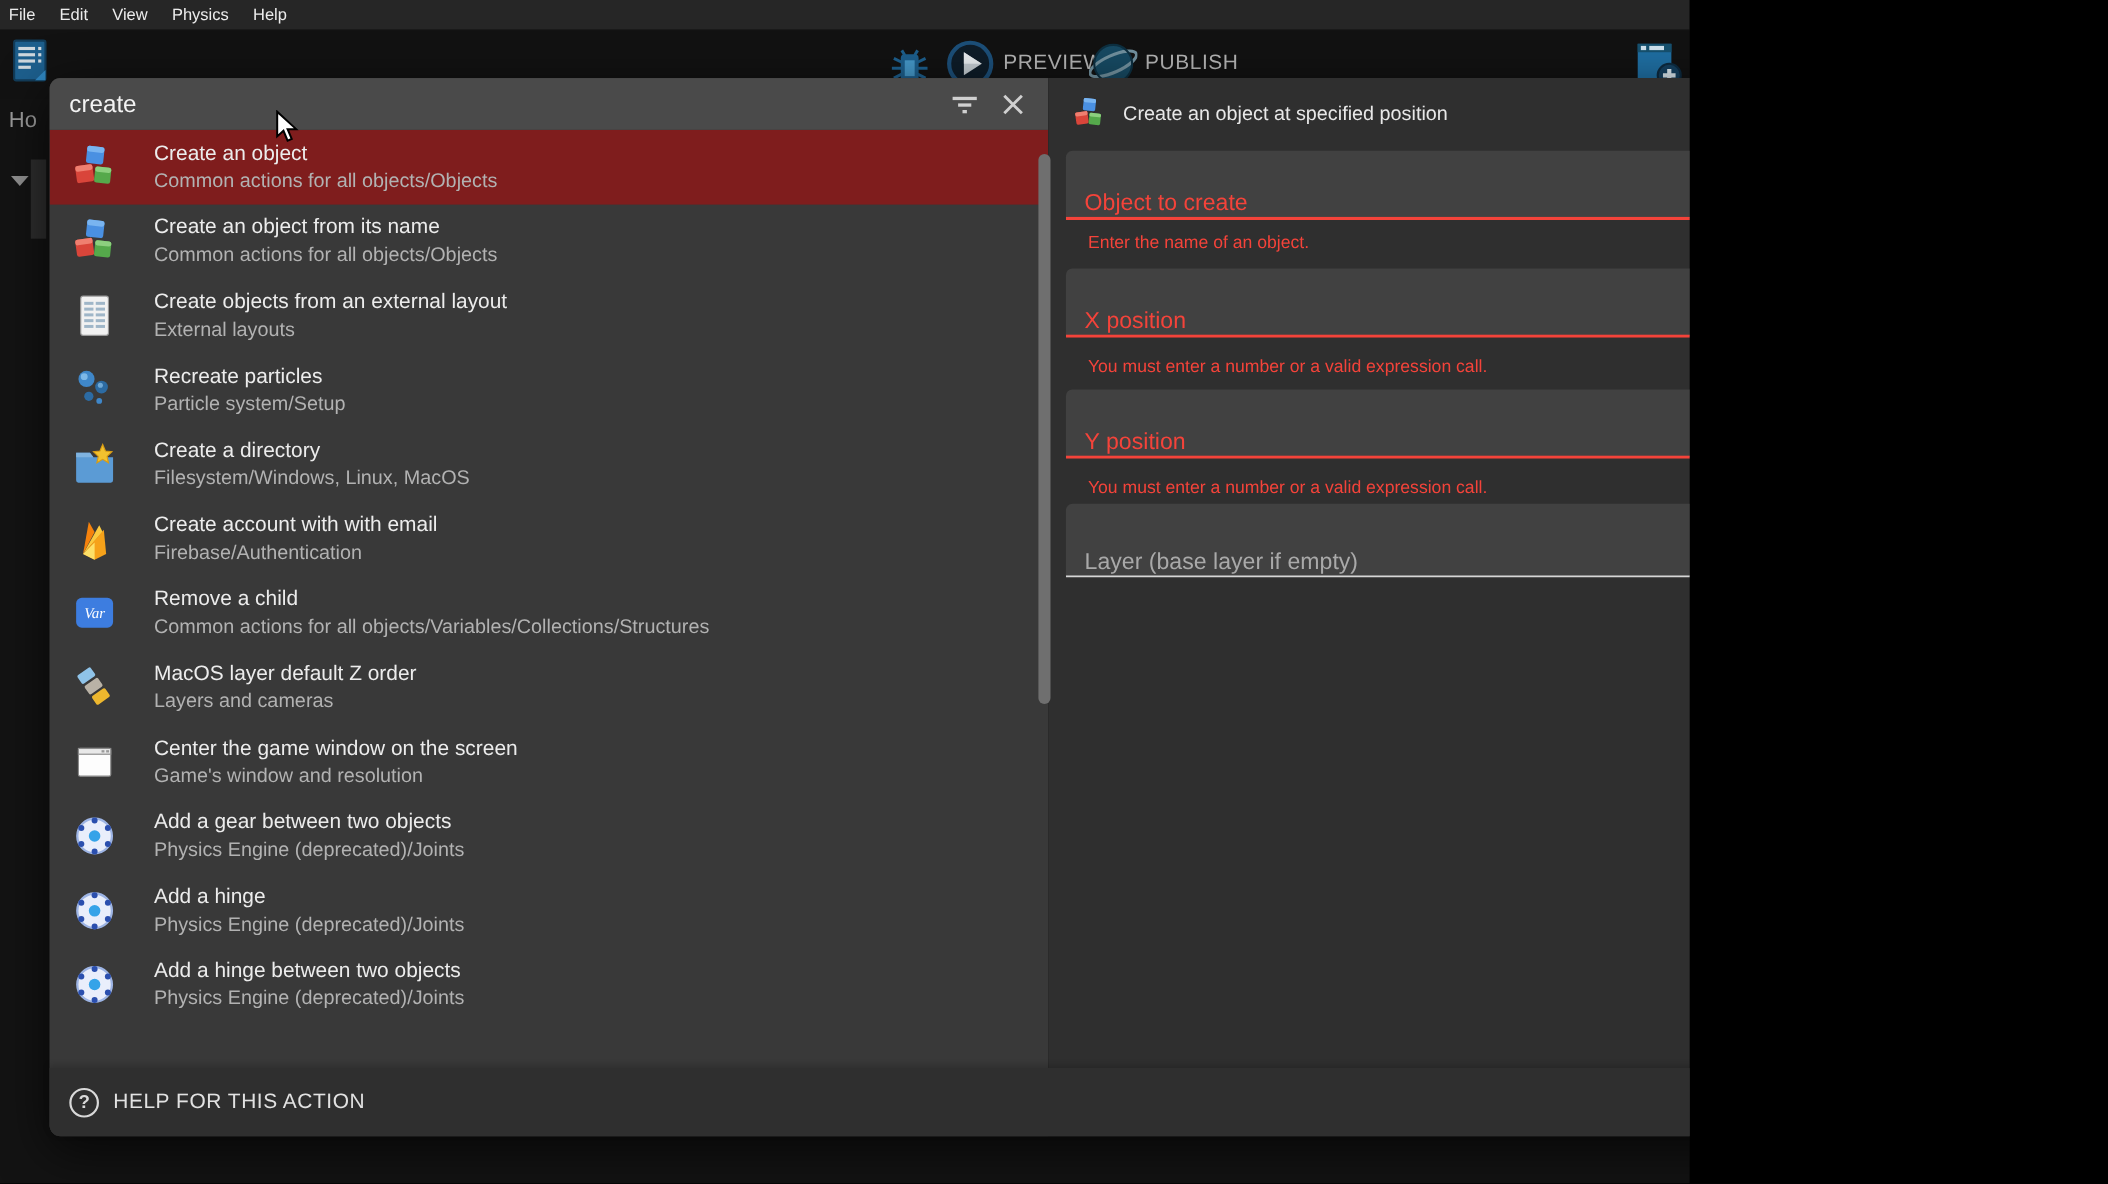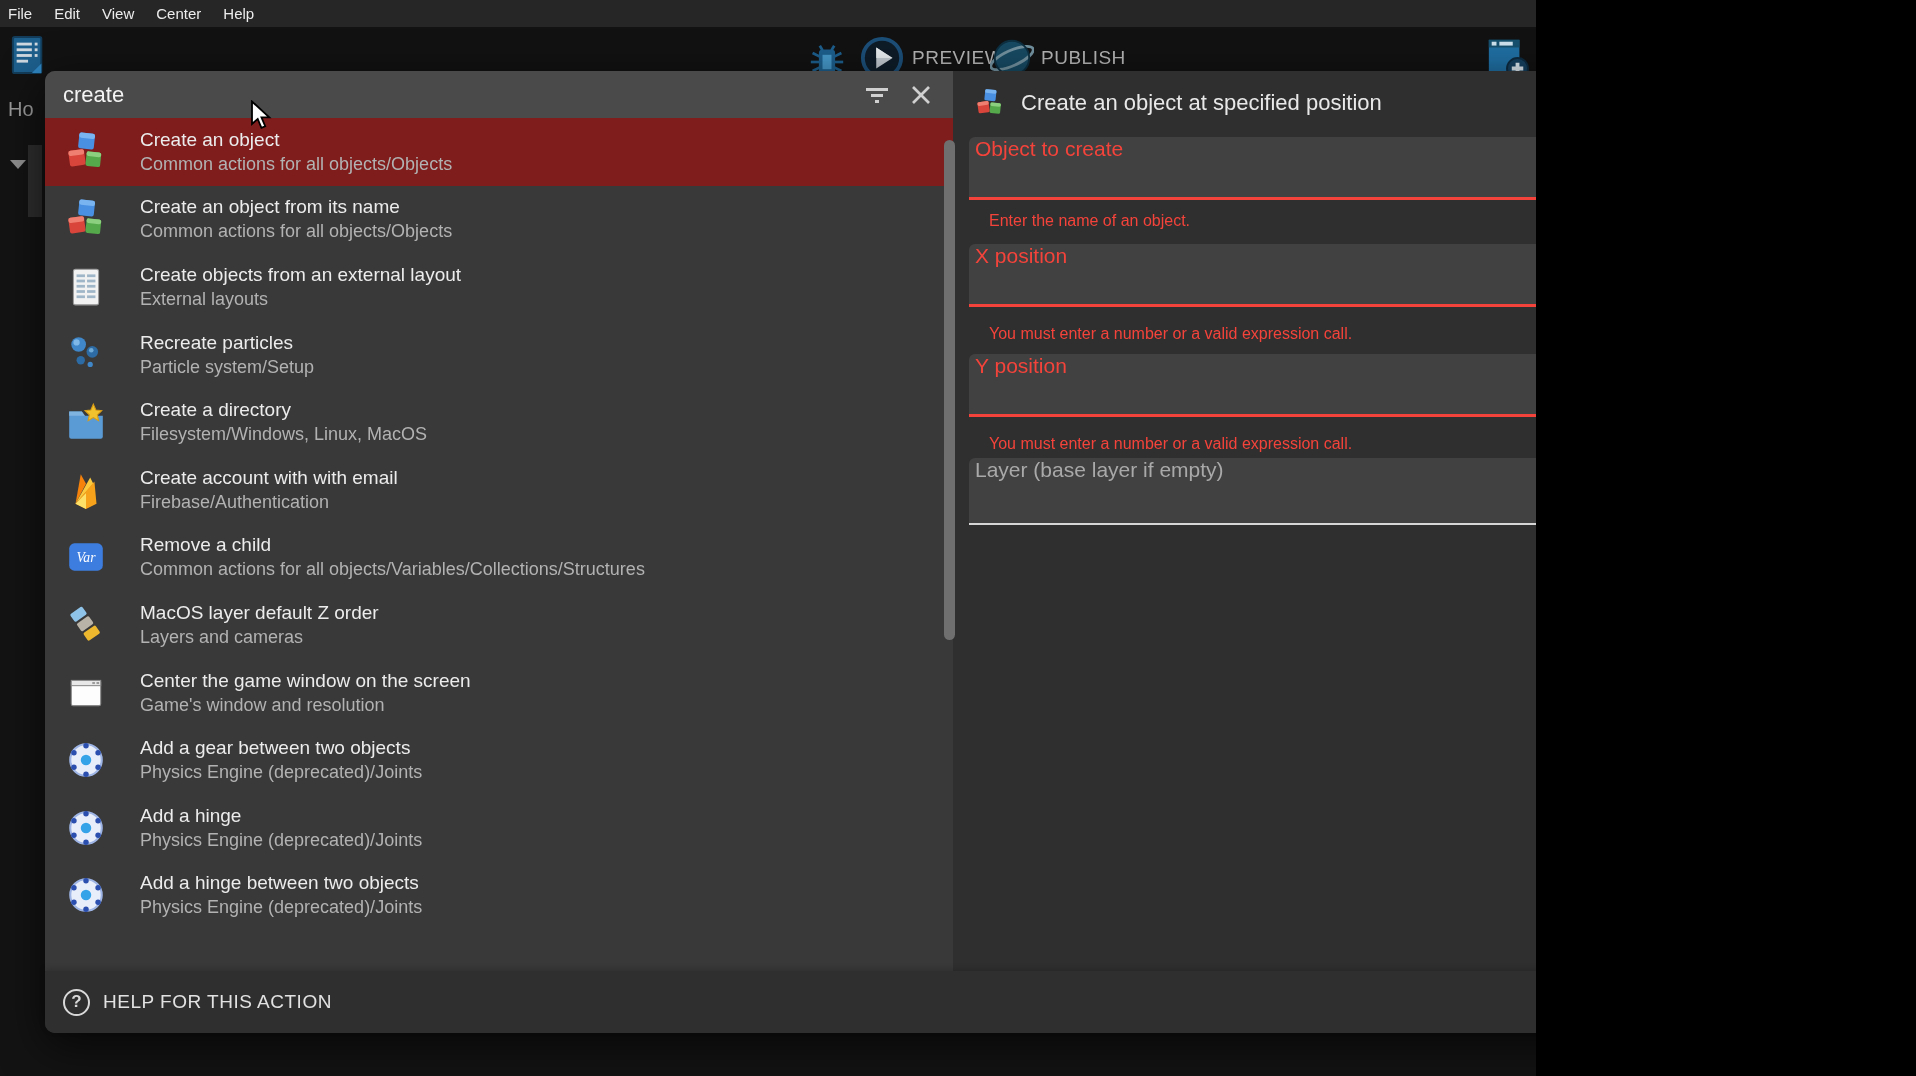--- a/index.html
+++ b/index.html
@@ -53,23 +53,23 @@
   .row-icon svg{width:100%;height:100%;display:block}
   .row-text{display:flex;flex-direction:column}
   .row-title{font-size:19px;color:#ececec;line-height:25px}
   .row-sub{font-size:18px;color:#b2b2b2;line-height:25px}
   .vscroll{position:absolute;left:899px;top:69px;width:11px;height:500px;background:#6f6f6f;border-radius:6px;z-index:3}
 
   .right-panel{position:absolute;left:908px;top:0;width:922px;height:100%;background:var(--panel);border-radius:0 10px 0 0}
   .rp-header{position:absolute;left:22px;top:17px;display:flex;align-items:center;gap:16px}
   .rp-header .hdr-icon{width:30px;height:30px}
   .rp-header .hdr-icon svg{width:100%;height:100%}
-  .rp-title{font-size:22px;color:#e8e8e8}
-
-  .field{position:absolute;background:var(--field);border-radius:6px 6px 0 0;display:flex;align-items:flex-start;padding-left:6px;cursor:text}
+  .rp-title{font-size:18px;color:#e8e8e8}
+
+  .field{position:absolute;background:var(--field);border-radius:6px 6px 0 0;display:flex;align-items:flex-end;padding-left:17px;cursor:text}
   .field.err{border-bottom:3px solid var(--red)}
   .field .ph{font-size:21px;color:#a9a9a9}
   .field.err .ph{color:var(--red)}
   .f0{left:16px;top:66px;width:894px;height:63px}
   .f1{left:16px;top:173px;width:773px;height:63px}
   .f2{left:16px;top:283px;width:773px;height:63px}
   .f3{left:16px;top:387px;width:771px;height:67px;border-bottom:2px solid #d6d6d6}
   .helper{position:absolute;font-size:16px;color:var(--red)}
   .h0{left:36px;top:141px}
   .h1{left:36px;top:254px}
@@ -94,21 +94,21 @@
 </style>
 </head>
 <body>
 
 <div class="screen">
 
   <div class="menubar">
     <span>File</span>
     <span>Edit</span>
     <span>View</span>
-    <span>Center</span>
+    <span>Physics</span>
     <span>Help</span>
   </div>
 
   <div class="toolbar">
     <span class="tb" style="left:10px;top:5px;width:38px;height:46px">
       <svg viewBox="0 0 40 46">
           <rect x="3" y="4" width="30" height="38" rx="2" fill="#1d5f8d" stroke="#123c59" stroke-width="2"></rect>
           <g fill="#cfd8de">
             <rect x="7" y="10" width="16" height="3"></rect>
             <rect x="7" y="16" width="16" height="3"></rect>

